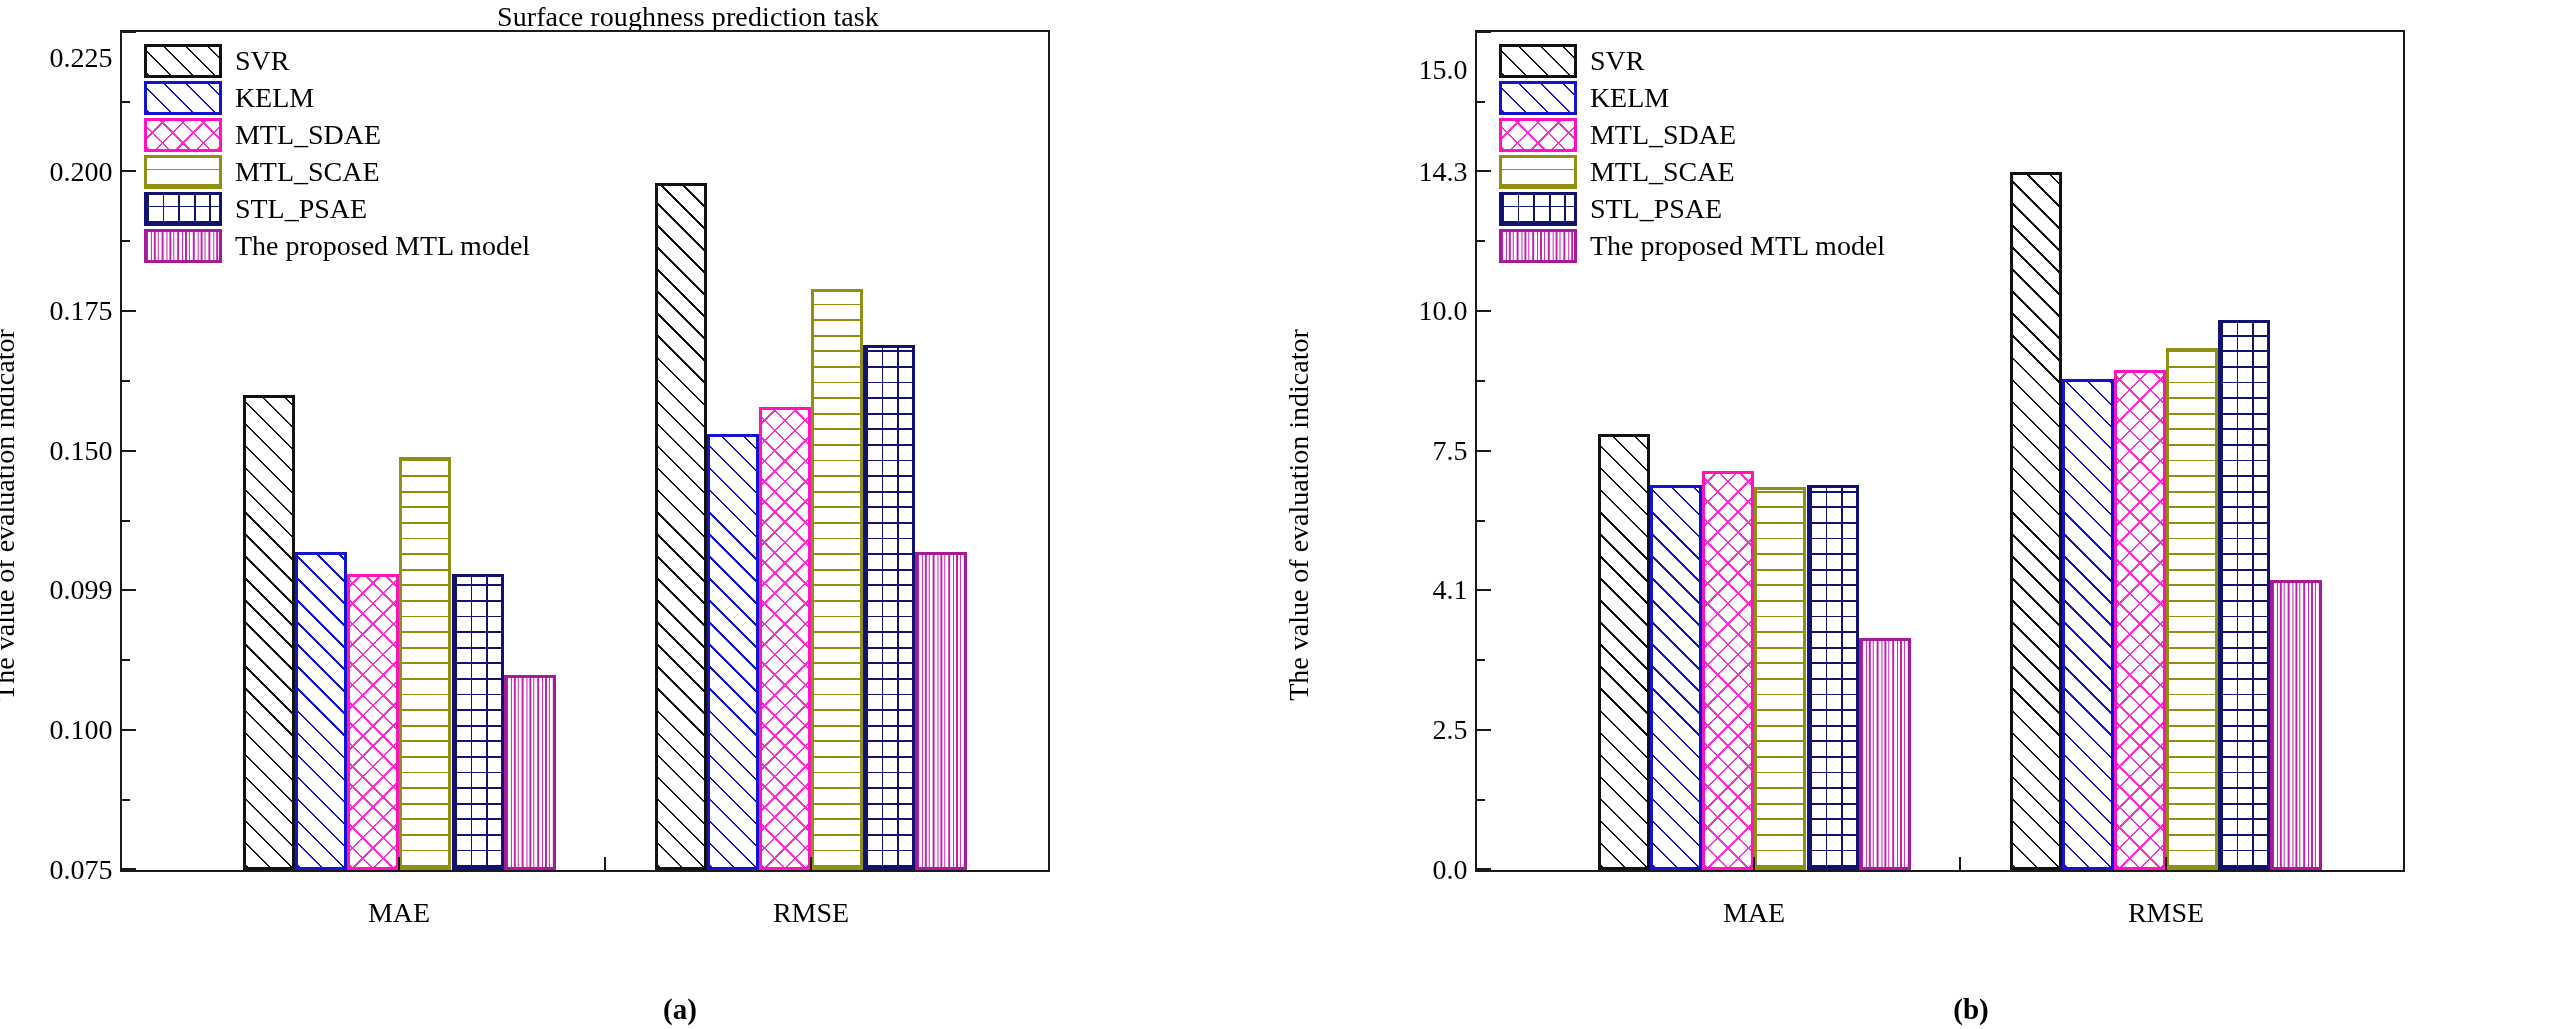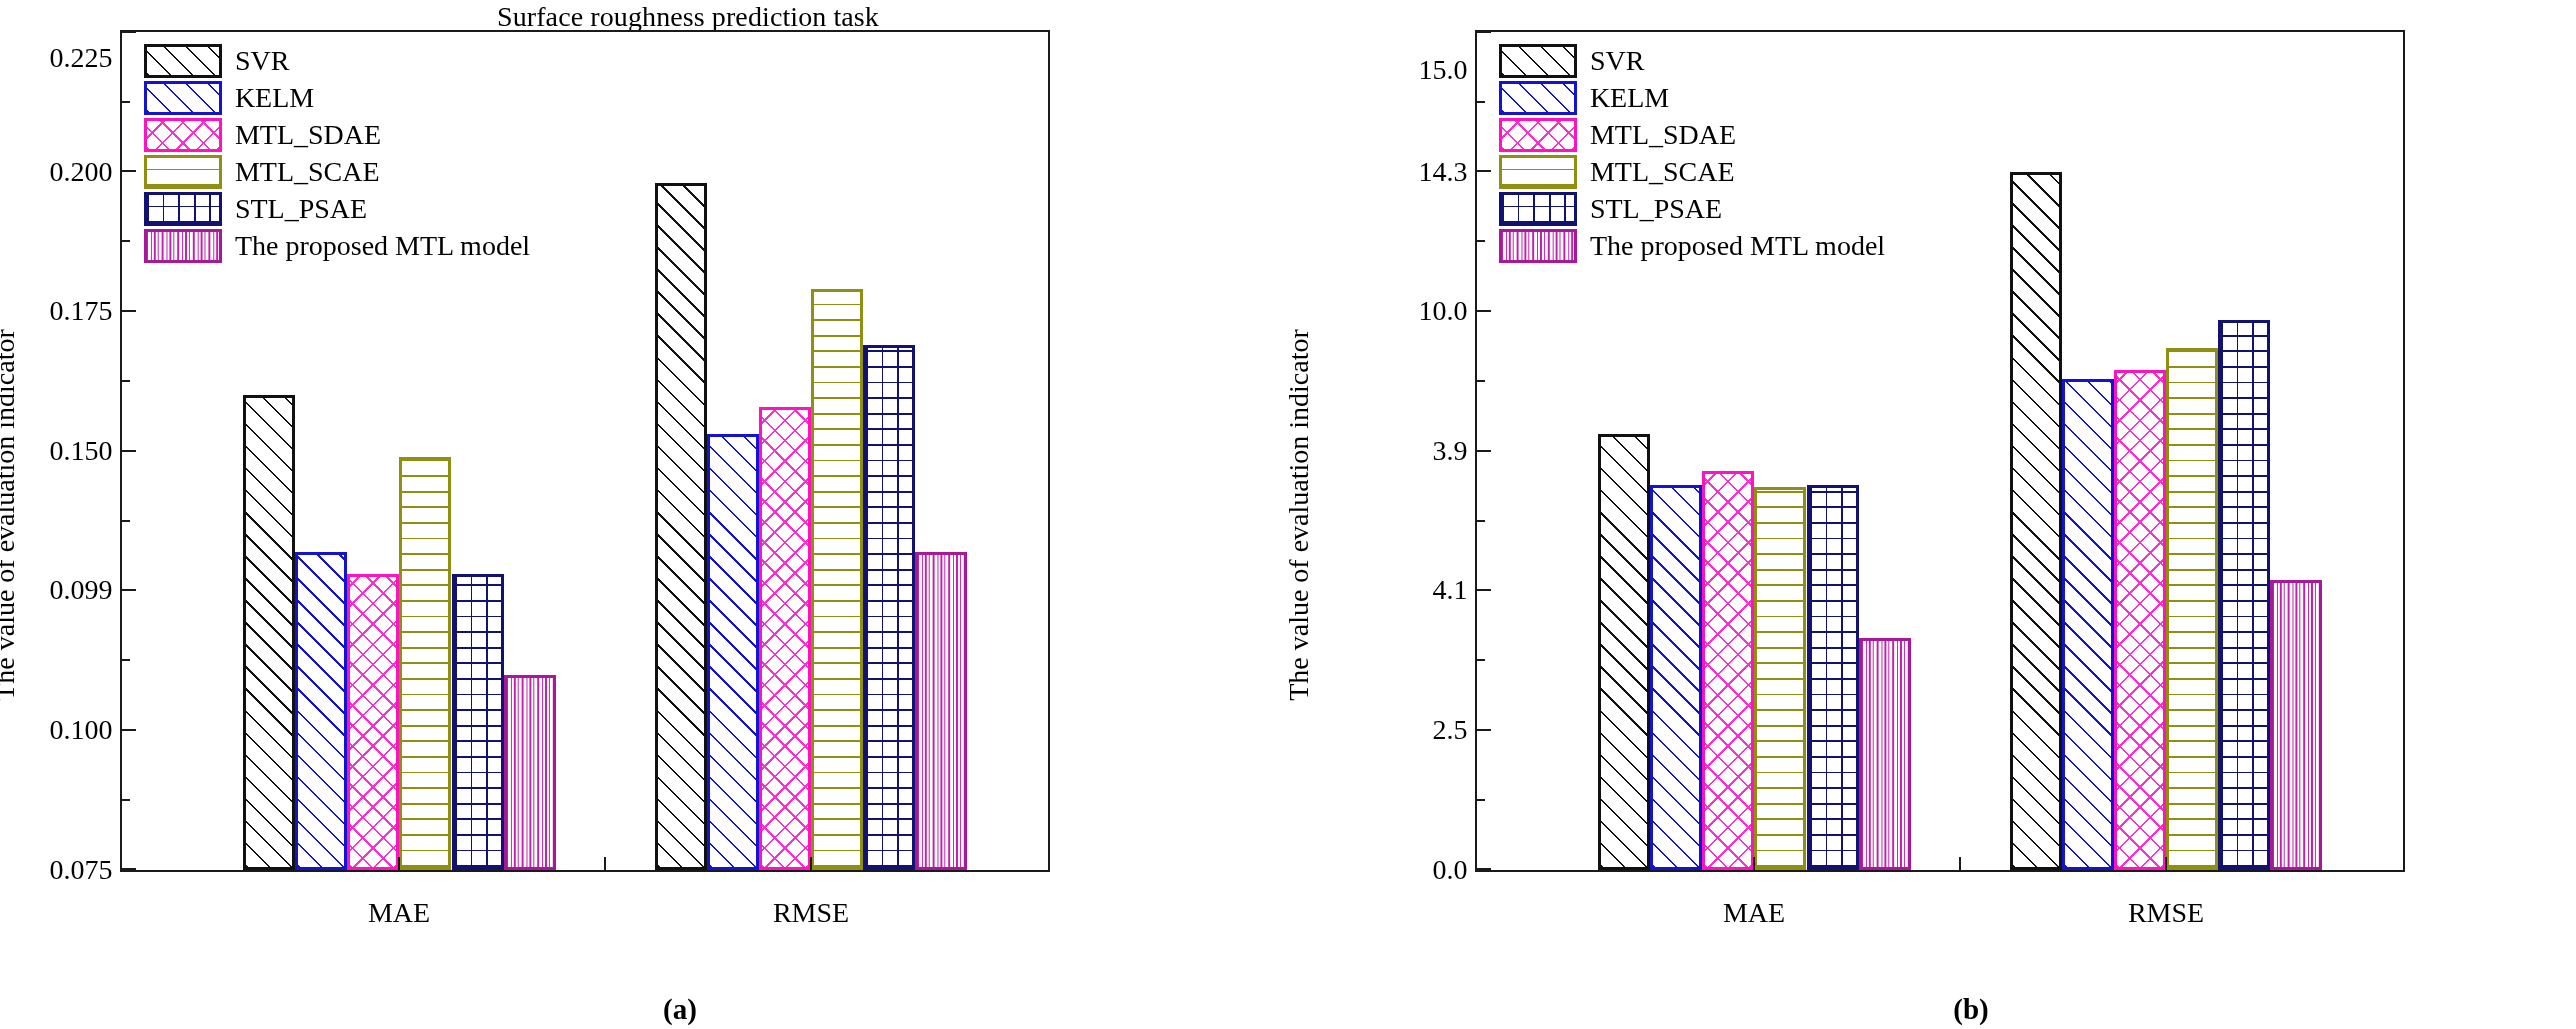--- a/index.html
+++ b/index.html
@@ -186,21 +186,21 @@
     <div class="ytick" style="top: 836px;"></div>
         <div class="ytick-label" style="top: 838px;">0.0</div>
         <div class="ytick minor" style="top: 767px;"></div>
         <div class="ytick" style="top: 697px;"></div>
         <div class="ytick-label" style="top: 698px;">2.5</div>
         <div class="ytick minor" style="top: 627px;"></div>
         <div class="ytick" style="top: 557px;"></div>
         <div class="ytick-label" style="top: 558px;">4.1</div>
         <div class="ytick minor" style="top: 488px;"></div>
         <div class="ytick" style="top: 418px;"></div>
-        <div class="ytick-label" style="top: 419px;">3.9</div>
+        <div class="ytick-label" style="top: 419px;">7.5</div>
         <div class="ytick minor" style="top: 348px;"></div>
         <div class="ytick" style="top: 278px;"></div>
         <div class="ytick-label" style="top: 279px;">10.0</div>
         <div class="ytick minor" style="top: 208px;"></div>
         <div class="ytick" style="top: 138px;"></div>
         <div class="ytick-label" style="top: 140px;">14.3</div>
         <div class="ytick minor" style="top: 69px;"></div>
         <div class="ytick" style="top: -1.2px;"></div>
         <div class="ytick-label" style="top: 0px; margin-top: 38px;">15.0</div>
         <div class="xtick" style="left: 276px;"></div>

